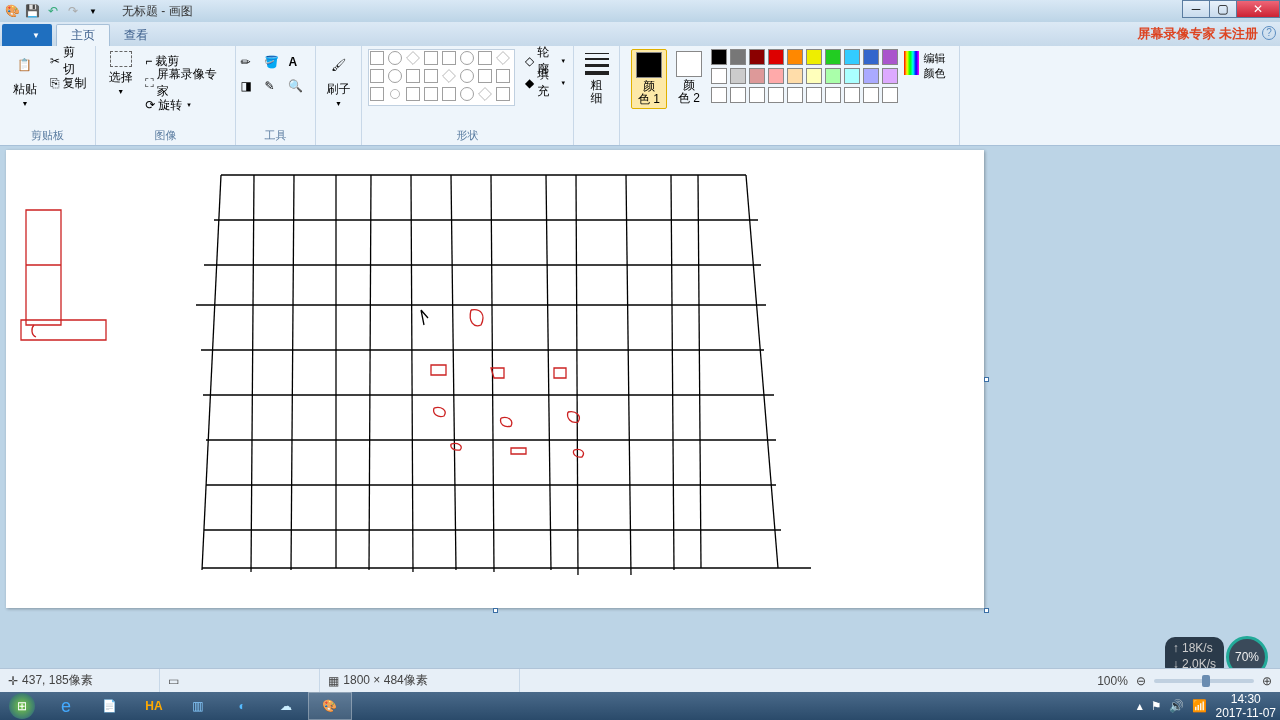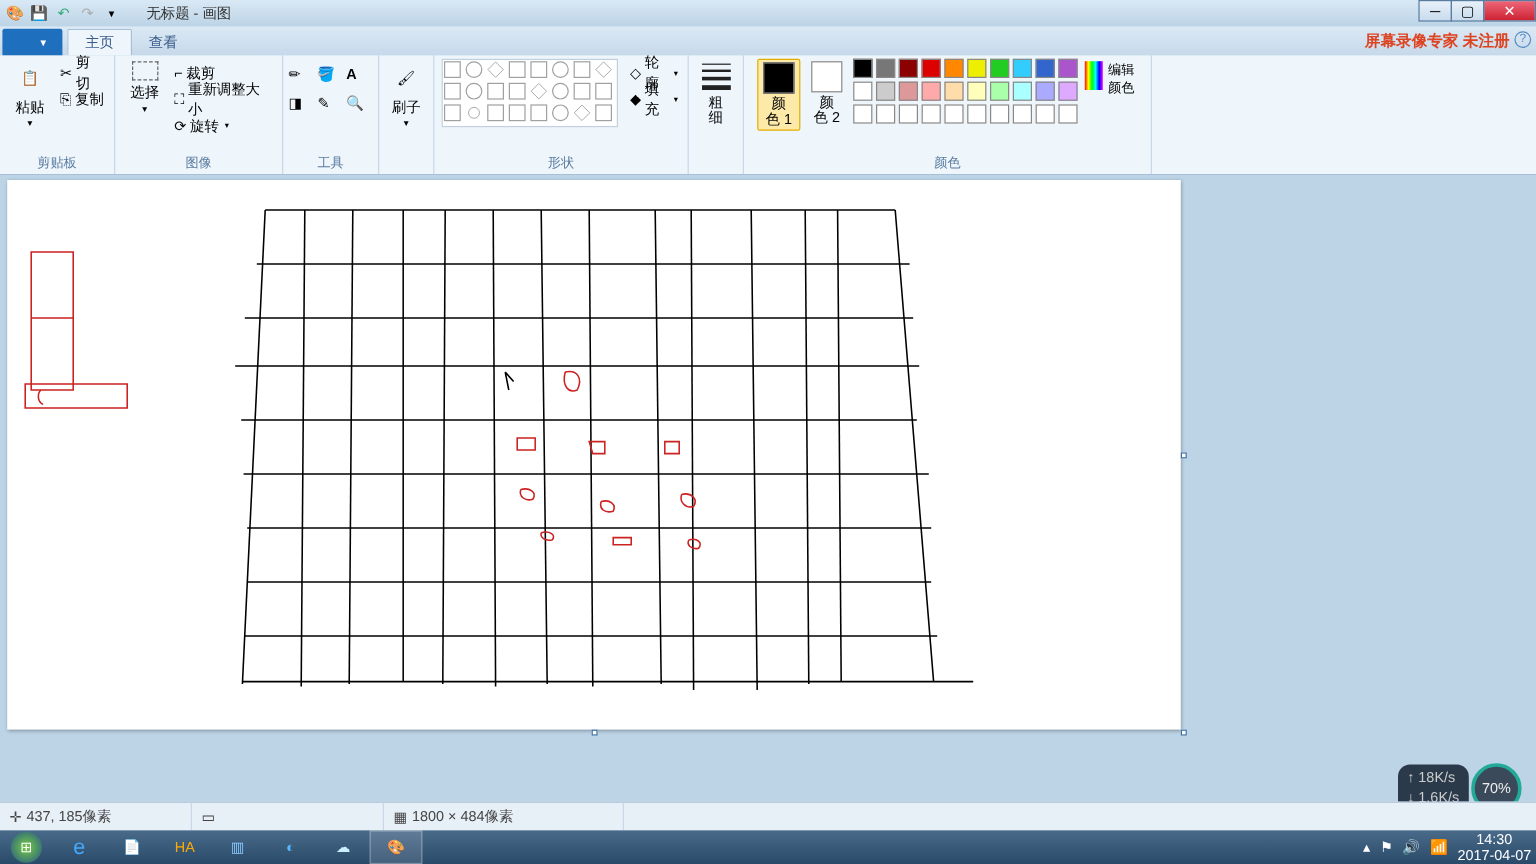--- a/index.html
+++ b/index.html
@@ -111,21 +111,21 @@
         <span>选择</span>
         <span style="font-size:7px">▼</span>
       </div>
       <div class="smallcol">
         <div class="smallbtn">
             <span>⌐</span>
             <span>裁剪</span>
           </div>
         <div class="smallbtn">
             <span>⛶</span>
-            <span>重新调整大小</span>
+            <span>屏幕录像专家</span>
           </div>
         <div class="smallbtn">
             <span>⟳</span>
             <span>旋转</span>
             <span style="font-size:7px;margin-left:2px">▾</span>
           </div>
       </div>
     </div>
     <div class="glabel">图像</div>
   </div>
@@ -255,21 +255,20 @@
           <div class="swatch" style="background: rgb(255, 255, 255);"></div>
           <div class="swatch" style="background: rgb(255, 255, 255);"></div>
           <div class="swatch" style="background: rgb(255, 255, 255);"></div>
           <div class="swatch" style="background: rgb(255, 255, 255);"></div>
         </div>
       <div class="editcolor">
         <div style="width:24px;height:24px;background:linear-gradient(90deg,red,yellow,lime,cyan,blue,magenta)"></div>
         <span style="font-size:11px;text-align:center">编辑颜色</span>
       </div>
     </div>
-    <div class="glabel">颜色</div>
   </div>
 </div>
 
 <div class="canvas-area">
   <div class="canvas">
     <svg class="draw" width="978" height="458">
       <g stroke="#000" stroke-width="1.3" fill="none">
         <path d="M215 25 L740 25"></path>
           <path d="M208 70 L752 70"></path>
           <path d="M198 115 L755 115"></path>
@@ -313,70 +312,78 @@
     </svg>
   </div>
   <div class="handle" style="top:231px;left:982px"></div>
   <div class="handle" style="top:462px;left:491px"></div>
   <div class="handle" style="top:462px;left:982px"></div>
 </div>
 
 <div class="floatwid">
   <div class="netbub">
     <div>↑ <span>18K/s</span></div>
-    <div>↓ <span>1.6K/s</span></div>
+    <div>↓ <span>2.0K/s</span></div>
   </div>
   <div class="batcirc">
       <span>70%</span>
     </div>
 </div>
 
 <div class="statusbar">
   <div class="cell" style="width:160px">
       <span>✛</span>
       <span>437, 185像素</span>
     </div>
   <div class="cell" style="width:160px">
       <span>▭</span>
     </div>
   <div class="cell" style="width:200px">
       <span>▦</span>
       <span>1800 × 484像素</span>
     </div>
   <div style="flex:1"></div>
+  <div class="cell" style="border:none;gap:8px">
+    <span>100%</span>
+    <span>⊖</span>
+    <div class="slider">
+        <div class="thumb"></div>
+      </div>
+    <span>⊕</span>
+  </div>
 </div>
 
 <div class="taskbar">
   <div class="taskbtn">
       <div style="width:26px;height:26px;border-radius:50%;background:radial-gradient(circle,#7c4,#258);display:flex;align-items:center;justify-content:center;color:#fff">⊞</div>
     </div>
   <div class="taskbtn">
       <span style="color:#4af;font-size:18px">e</span>
     </div>
   <div class="taskbtn">
       <span style="color:#adf">📄</span>
     </div>
   <div class="taskbtn">
-      <span style="color:#fa0;font-weight:normal">HA</span>
+      <span style="color:#fa0;font-weight:bold">HA</span>
     </div>
   <div class="taskbtn">
       <span style="color:#8cf">▥</span>
     </div>
   <div class="taskbtn">
       <span style="color:#5bf">◐</span>
     </div>
   <div class="taskbtn">
       <span style="color:#cef">☁</span>
     </div>
   <div class="taskbtn" style="background:rgba(255,255,255,.12);border:1px solid rgba(255,255,255,.3)">
       <span>🎨</span>
     </div>
   <div class="tray">
     <span>▴</span>
     <span>⚑</span>
     <span>🔊</span>
     <span>📶</span>
     <div class="clock">
         <div>14:30</div>
-        <div>2017-04-07</div>
+        <div>2017-11-07</div>
       </div>
   </div>
 </div>
 
 </body></html>

